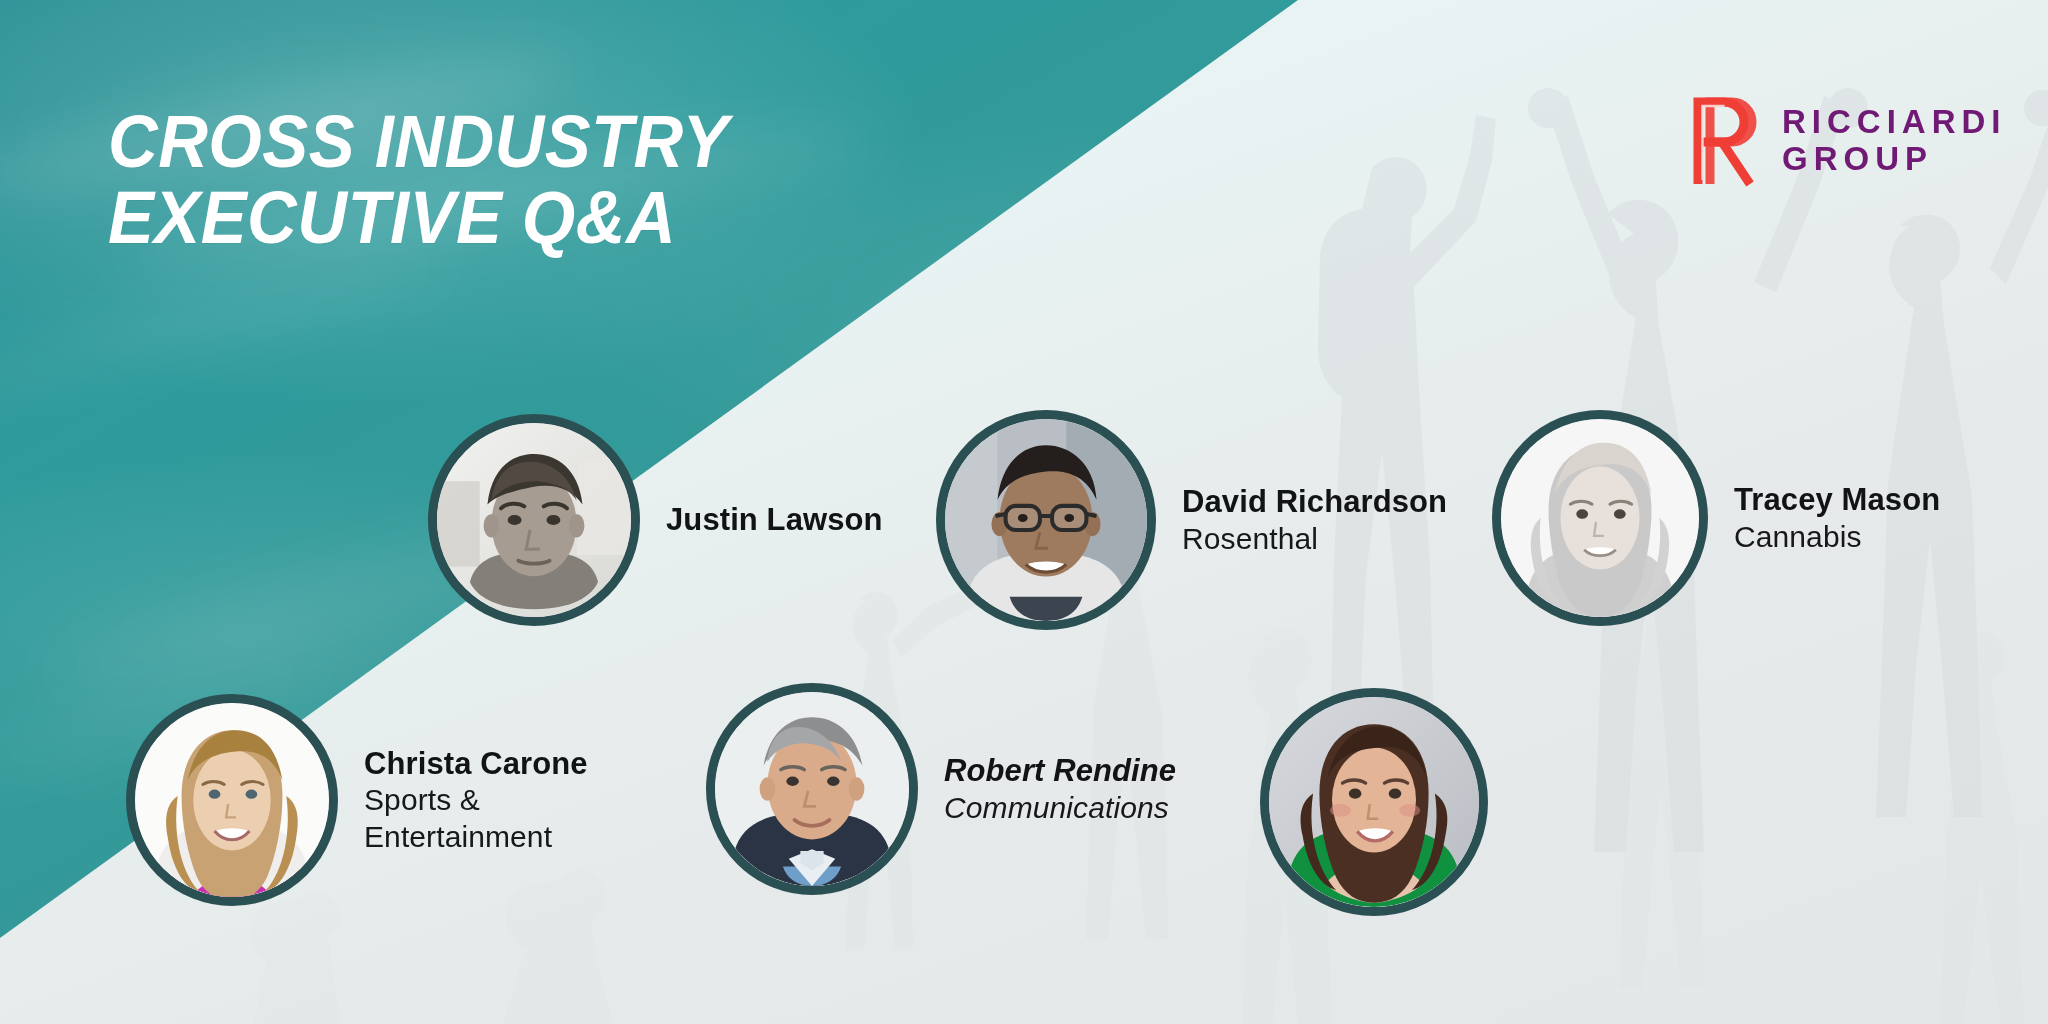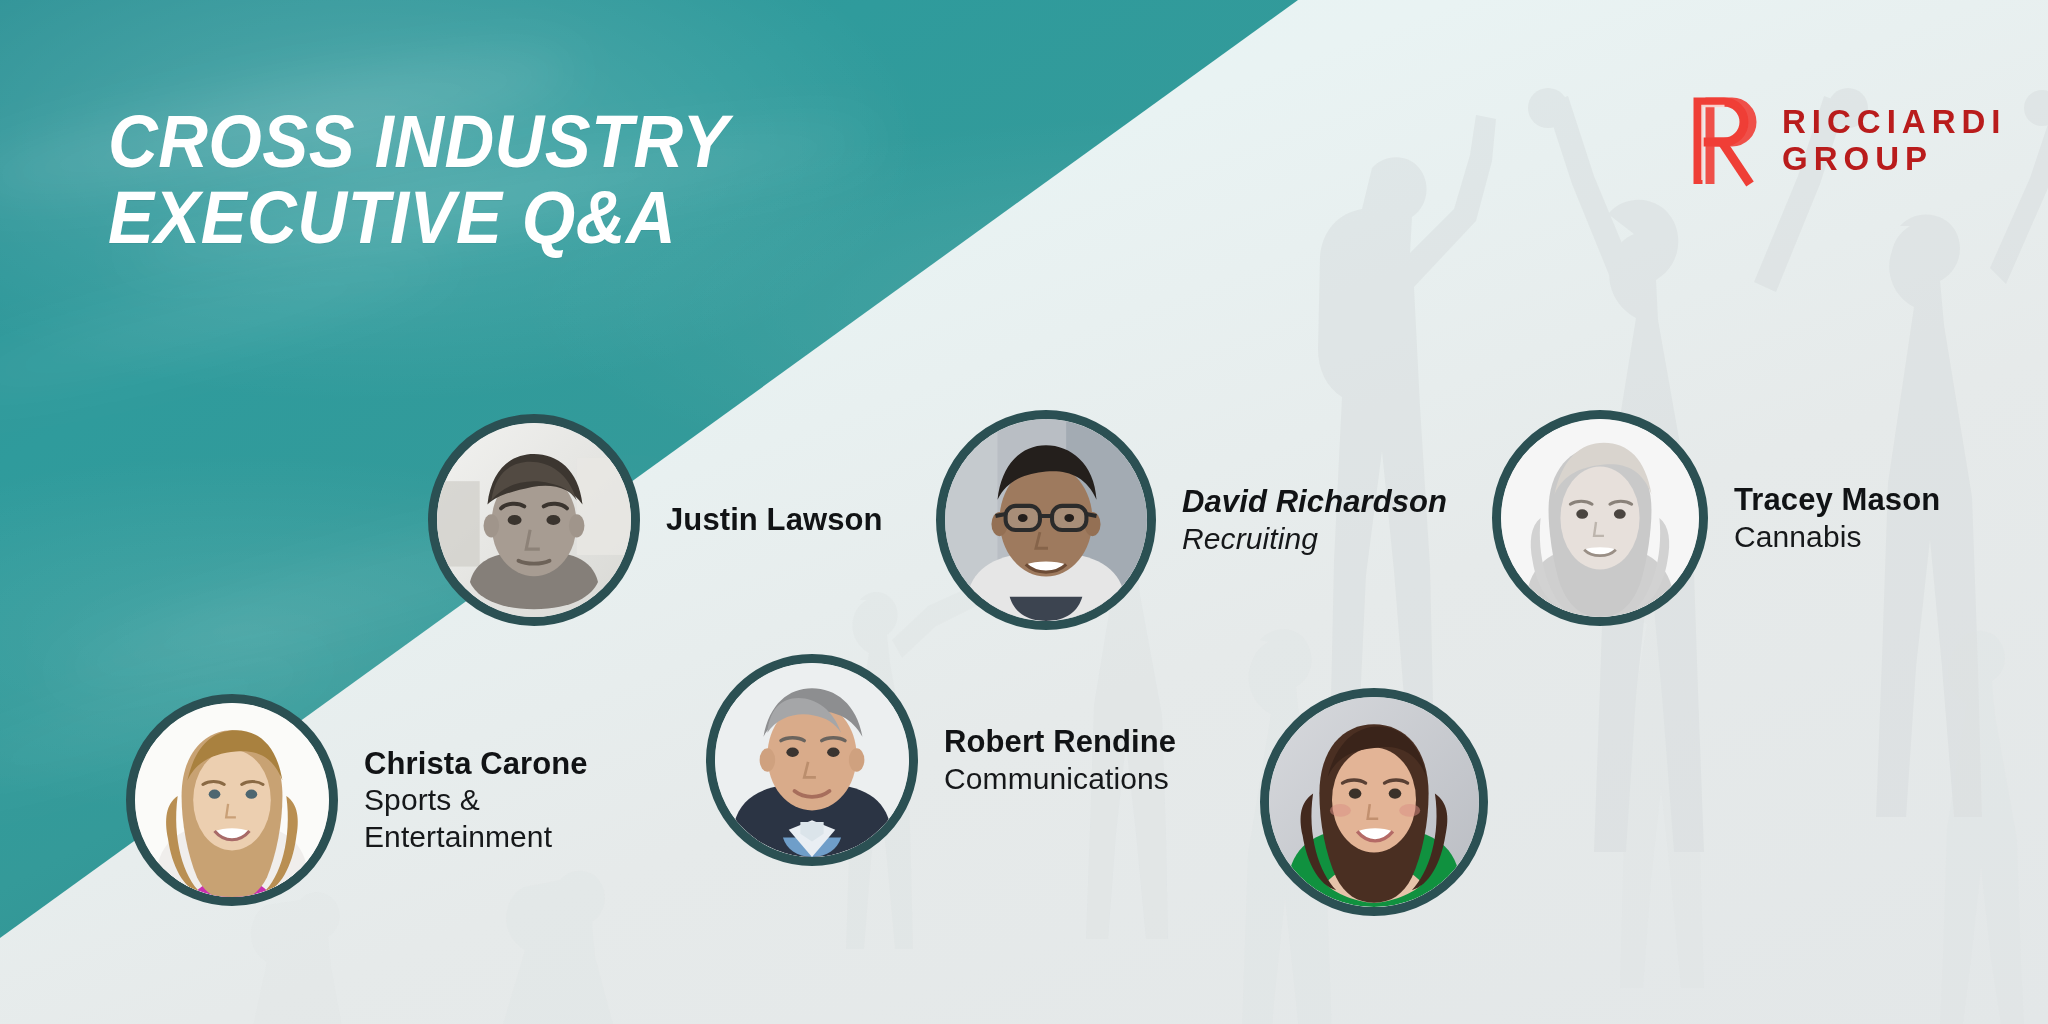--- a/index.html
+++ b/index.html
@@ -52,21 +52,21 @@
     transform:scaleX(.93); transform-origin:left top;
     text-shadow:0 1px 0 rgba(0,0,0,.06);
   }
   .headline .l2 { display:block; margin-top:8px; }
 
   
   .logo { position:absolute; left:1686px; top:92px; z-index:7; display:flex; align-items:center; gap:22px; }
   .logo-mark { width:74px; height:96px; position:relative; }
   .logo-word { line-height:1.0; }
   .logo-word span {
-    display:block; color:#b91c1c; font-weight:bold;
+    display:block; color:#701a75; font-weight:bold;
     font-size:33px; letter-spacing:6px;
     font-family:"Liberation Sans", sans-serif;
   }
   .logo-word .lw2 { margin-top:4px; }
 
   
   .speaker { position:absolute; display:flex; align-items:center; z-index:5; }
   .avatar {
     border-radius:50%; overflow:hidden; flex:none;
     border:9px solid #2b5053;
@@ -182,21 +182,21 @@
           <path d="M48 55l-2 10h7" stroke="#8d8278" stroke-width="1.6" fill="none"></path>
           <path d="M42 71c4 2 12 2 16 0" stroke="#6d6258" stroke-width="2" fill="none" stroke-linecap="round"></path>
         </svg>
       </div>
     </div>
     <div class="meta">
       <div class="sp-name">Justin Lawson</div>
     </div>
   </div>
 
-  <div class="speaker" style="left:936px; top:410px;font-style:italic;">
+  <div class="speaker" style="left:936px; top:410px;">
     <div class="avatar" style="width:220px;height:220px;">
       <div class="photo">
         <svg viewBox="0 0 100 100">
           <rect width="100" height="100" fill="#b9bec4"></rect>
           <rect x="60" y="0" width="40" height="100" fill="#9aa3ad" opacity=".7"></rect>
           <rect x="0" y="0" width="26" height="100" fill="#cdd2d6" opacity=".6"></rect>
           <path d="M50 100c-22 0-34-8-38-16 4-12 16-18 38-18s34 6 38 18c-4 8-16 16-38 16z" fill="#e6e6e6"></path>
           <path d="M50 100c-10 0-16-5-18-12h36c-2 7-8 12-18 12z" fill="#3c4450"></path>
           <ellipse cx="50" cy="50" rx="23" ry="28" fill="#9e7a5e"></ellipse>
           <ellipse cx="27" cy="52" rx="4" ry="6" fill="#947054"></ellipse>
@@ -210,21 +210,21 @@
           <ellipse cx="38.5" cy="49" rx="2.4" ry="2" fill="#241f1c"></ellipse>
           <ellipse cx="61.5" cy="49" rx="2.4" ry="2" fill="#241f1c"></ellipse>
           <path d="M40 72c5 5 15 5 20 0-5-2-15-2-20 0z" fill="#fff"></path>
           <path d="M40 72c5 5 15 5 20 0" stroke="#6d4c36" stroke-width="1.6" fill="none"></path>
           <path d="M47 56l-2 8h6" stroke="#86644a" stroke-width="1.4" fill="none"></path>
         </svg>
       </div>
     </div>
     <div class="meta">
       <div class="sp-name">David Richardson</div>
-      <div class="sp-role">Recruiting</div>
+      <div class="sp-role">Rosenthal</div>
     </div>
   </div>
 
   <div class="speaker" style="left:1492px; top:410px;justify-content:center;">
     <div class="avatar" style="width:216px;height:216px;">
       <div class="photo">
         <svg viewBox="0 0 100 100">
           <rect width="100" height="100" fill="#f6f6f6"></rect>
           <path d="M50 100c-20 0-32-8-36-16 4-14 16-20 36-20s32 6 36 20c-4 8-16 16-36 16z" fill="#cfcfcf"></path>
           <path d="M24 46c0-20 11-32 26-32s26 12 26 32c0 10-2 26-6 38-4 10-10 16-20 16s-16-6-20-16c-4-12-6-28-6-38z" fill="#c9c9c9"></path>
@@ -268,21 +268,21 @@
         </svg>
       </div>
     </div>
     <div class="meta">
       <div class="sp-name">Christa Carone</div>
       <div class="sp-role">Sports &amp;
 Entertainment</div>
     </div>
   </div>
 
-  <div class="speaker" style="left:706px; top:654px;">
+  <div class="speaker" style="left:706px; top:683px;font-style:italic;">
     <div class="avatar" style="width:212px;height:212px;">
       <div class="photo">
         <svg viewBox="0 0 100 100">
           <rect width="100" height="100" fill="#eceff0"></rect>
           <path d="M50 100c-24 0-36-8-40-18 4-14 16-20 40-20s36 6 40 20c-4 10-16 18-40 18z" fill="#2b3444"></path>
           <path d="M50 100c-8 0-13-4-15-10h30c-2 6-7 10-15 10z" fill="#6f9ec9"></path>
           <path d="M38 86l12 14 12-14-12-5z" fill="#e9eef3"></path>
           <path d="M44 82h12v6l-6 4-6-4z" fill="#dbe4ea"></path>
           <ellipse cx="50" cy="48" rx="23" ry="28" fill="#d9ab8a"></ellipse>
           <ellipse cx="27" cy="50" rx="4" ry="6" fill="#cfa17f"></ellipse>

